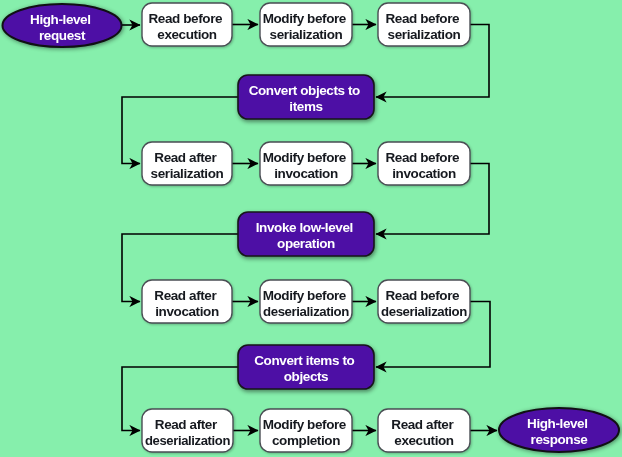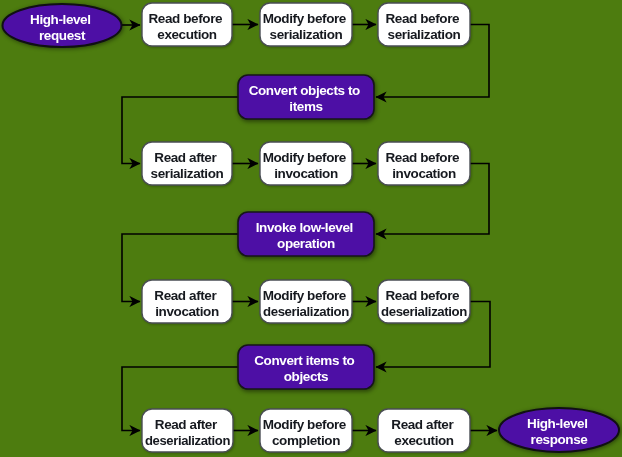--- a/index.html
+++ b/index.html
@@ -4,21 +4,21 @@
 <style>
   html, body {
     margin: 0;
     padding: 0;
     background: #ffffff;
   }
   .canvas {
     position: relative;
     width: 622px;
     height: 457px;
-    background: #4d7c0f;
+    background: #86efac;
     font-family: "Liberation Sans", sans-serif;
   }
   svg { display: block; }
   .connector {
     fill: none;
     stroke: #000000;
     stroke-width: 1.6;
   }
   .box-white {
     fill: #ffffff;

